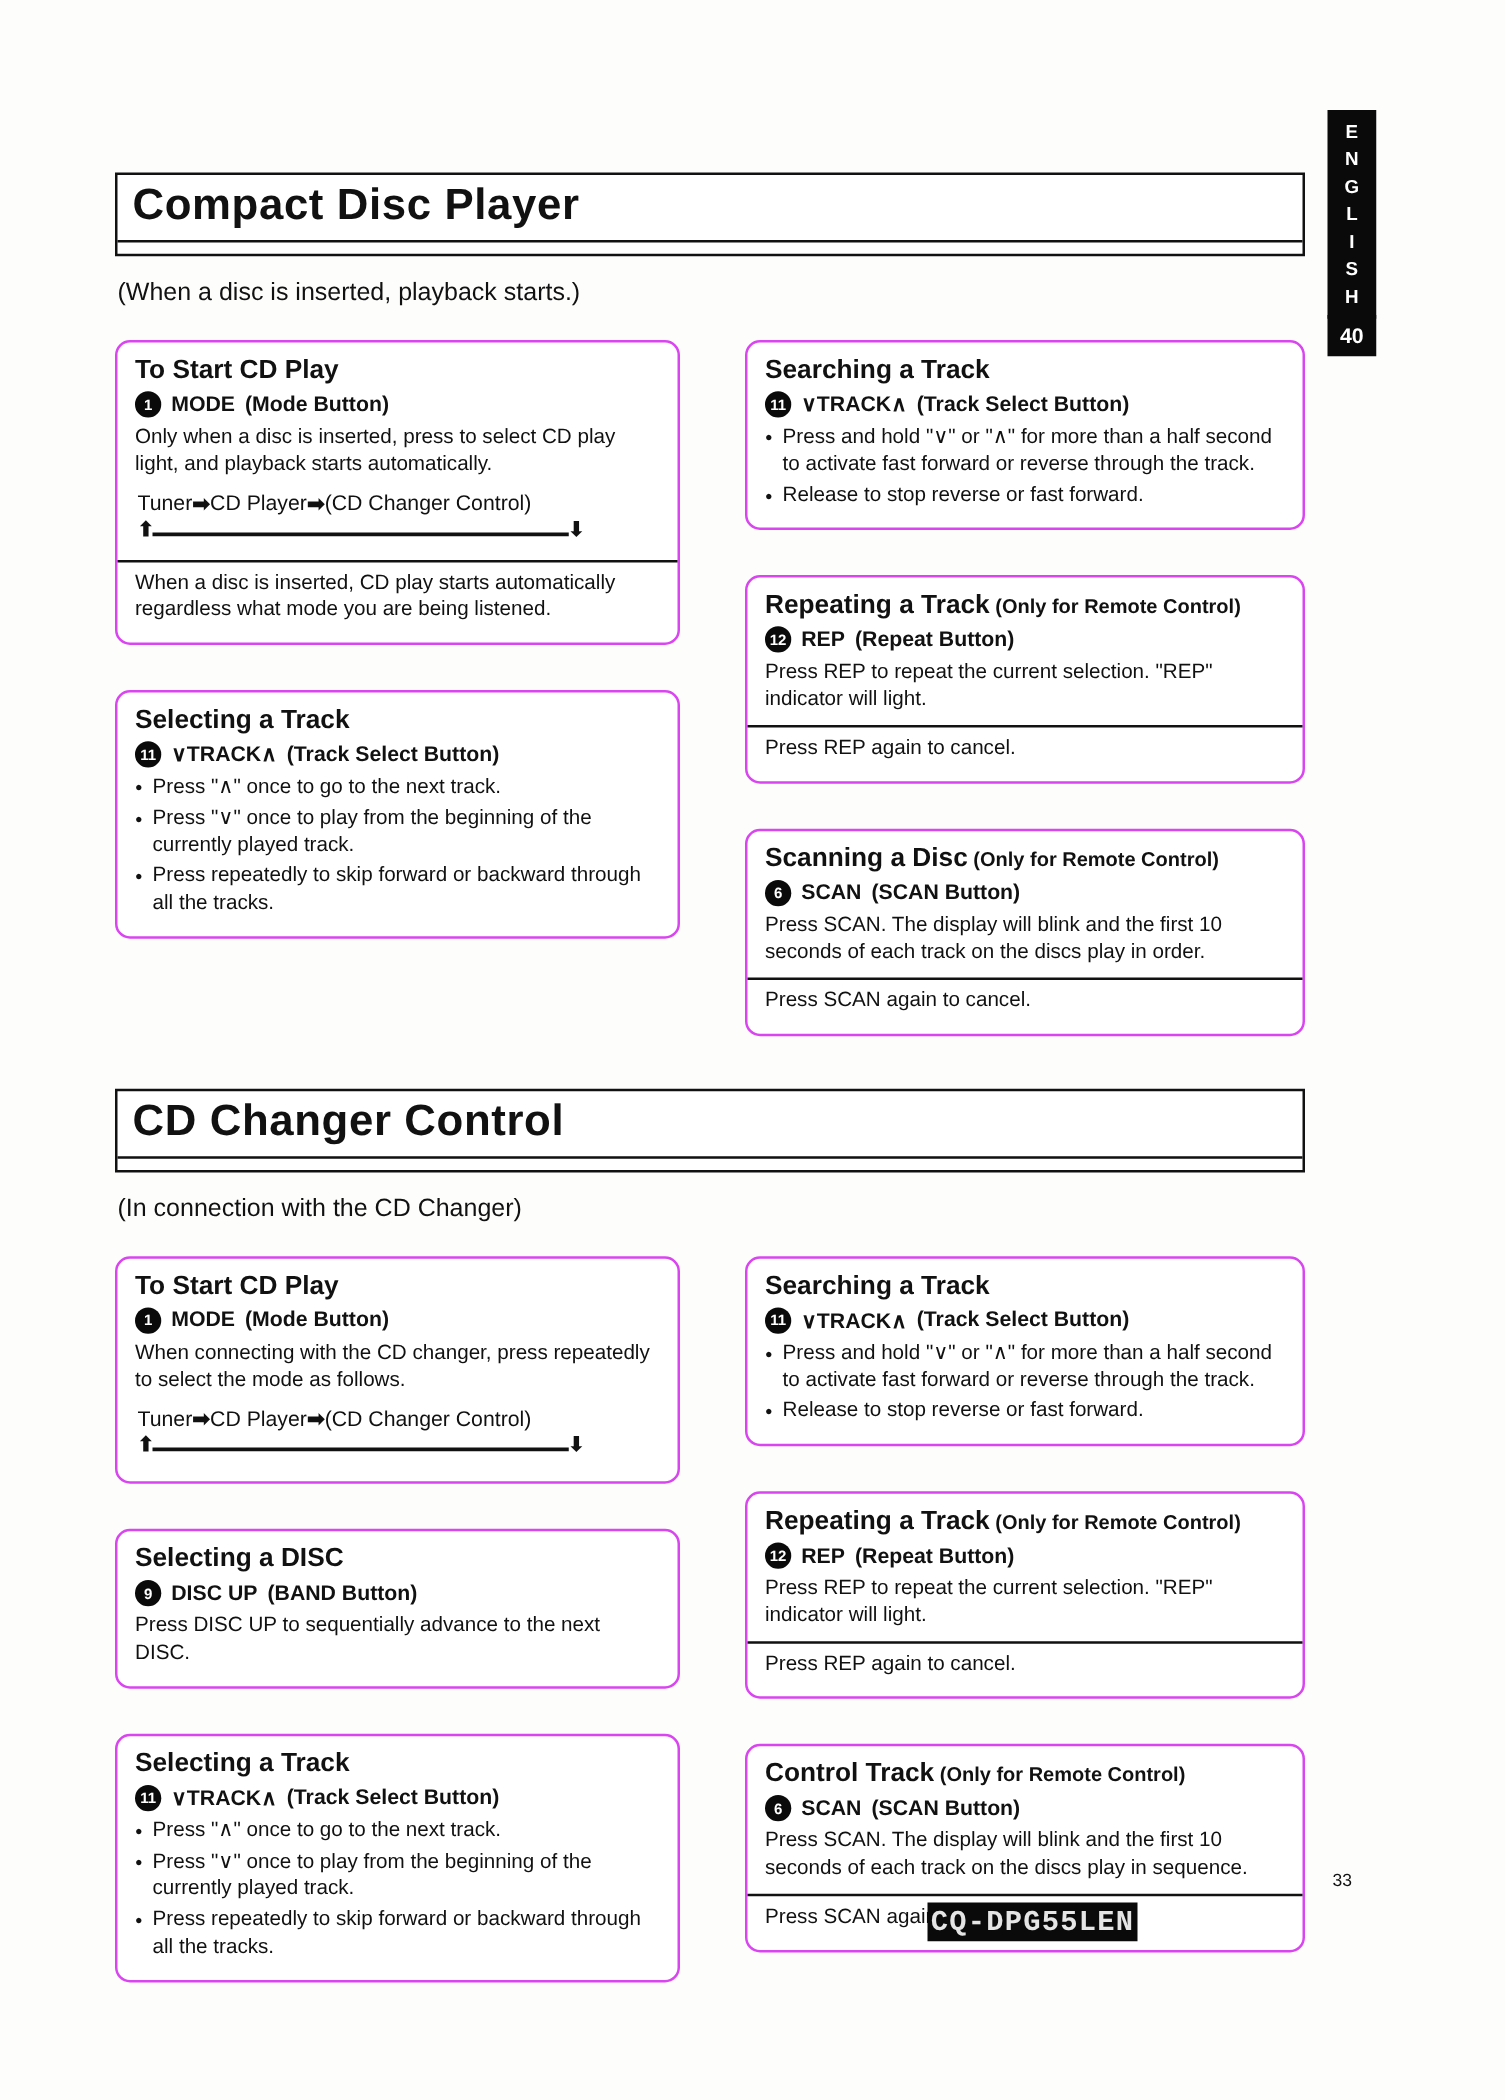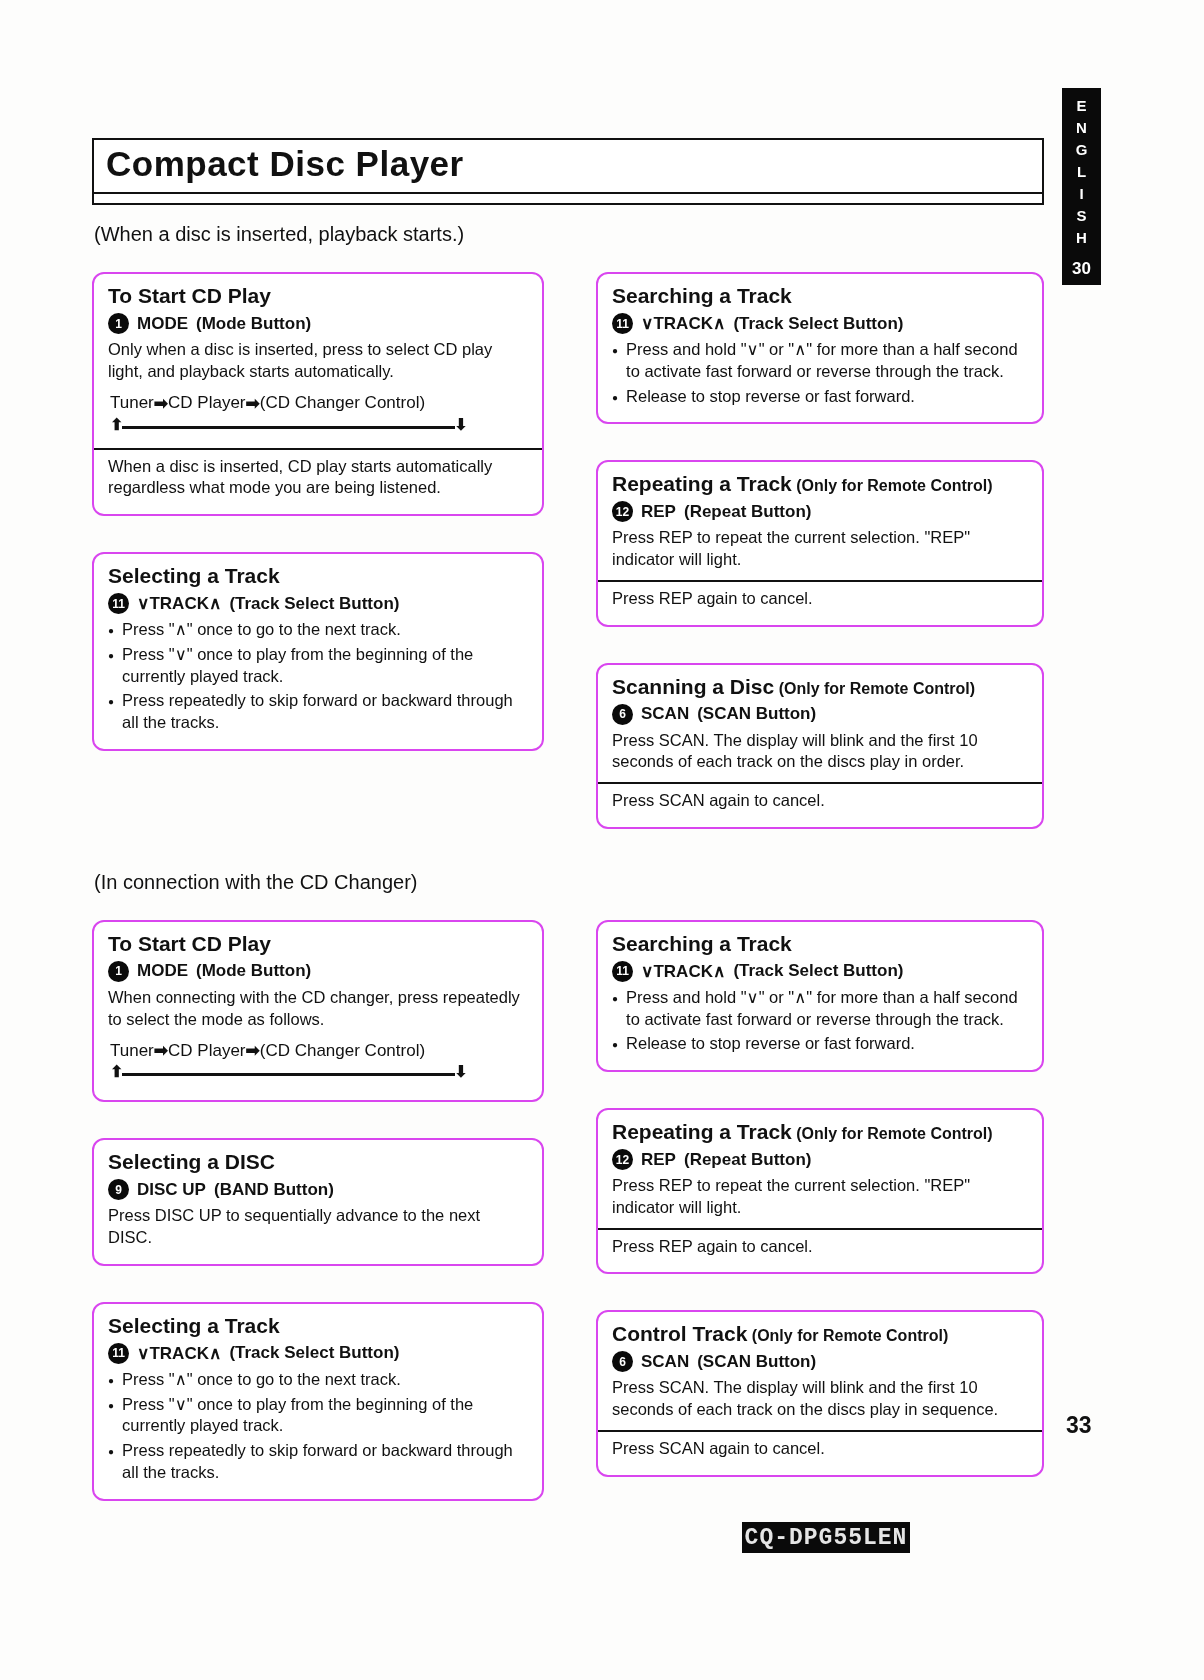--- a/index.html
+++ b/index.html
@@ -32,40 +32,40 @@
   .bullet-mark{font-size:10px;margin-top:5px;flex:0 0 auto;}
   .box-divider{border-top:2px solid #111;margin:9px -14px 6px;}
   .flow{margin:10px 2px 2px;}
   .flow-row{display:flex;align-items:center;font-size:17px;}
   .flow-arrow{font-size:17px;font-weight:bold;}
   .flow-return{display:flex;align-items:flex-start;width:86%;height:24px;margin-top:1px;}
   .ret-arrow{font-size:16px;font-weight:bold;line-height:20px;}
   .ret-line{flex:1;border-bottom:3px solid #111;height:11px;margin:0 -1px;}
   .model-badge{position:absolute;left:742px;top:1522px;width:168px;height:31px;background:#0a0a0a;color:#e5e5e5;
     font-weight:bold;font-size:23px;display:flex;align-items:center;justify-content:center;letter-spacing:1px;font-family:Liberation Mono, monospace;}
-  .page-number{position:absolute;left:1066px;top:1412px;font-size:23px;font-weight:bold;}
+  .page-number{position:absolute;left:1066px;top:1496px;font-size:14px;}
   .section2{margin-top:42px;}
 </style>
 </head>
 <body>
 
 <div class="page">
 
   <div class="side-tab">
     <div>
         <div class="letter">E</div>
         <div class="letter">N</div>
         <div class="letter">G</div>
         <div class="letter">L</div>
         <div class="letter">I</div>
         <div class="letter">S</div>
         <div class="letter">H</div>
       </div>
   </div>
-  <div class="page-tab">30</div>
+  <div class="page-tab">40</div>
 
   <div class="content">
 
     <section>
       <div class="title-box">
         <h1>Compact Disc Player</h1>
       </div>
       <p class="subtitle">(When a disc is inserted, playback starts.)</p>
       <div class="cols">
         <div class="col col-left">
@@ -152,20 +152,23 @@
               </div>
               <div class="box-p">Press SCAN. The display will blink and the first 10 seconds of each track on the discs play in order.</div>
               <div class="box-divider"></div>
               <div class="box-p">Press SCAN again to cancel.</div>
             </div>
           </div>
       </div>
     </section>
 
     <section class="section2">
+      <div class="title-box">
+        <h1>CD Changer Control</h1>
+      </div>
       <p class="subtitle">(In connection with the CD Changer)</p>
       <div class="cols">
         <div class="col col-left">
             <div class="info-box">
               <div class="box-heading"><span>To Start CD Play</span></div>
               <div class="button-line">
                 <span class="badge">1</span>
                 <span>MODE</span>
                 <span>(Mode Button)</span>
               </div>

